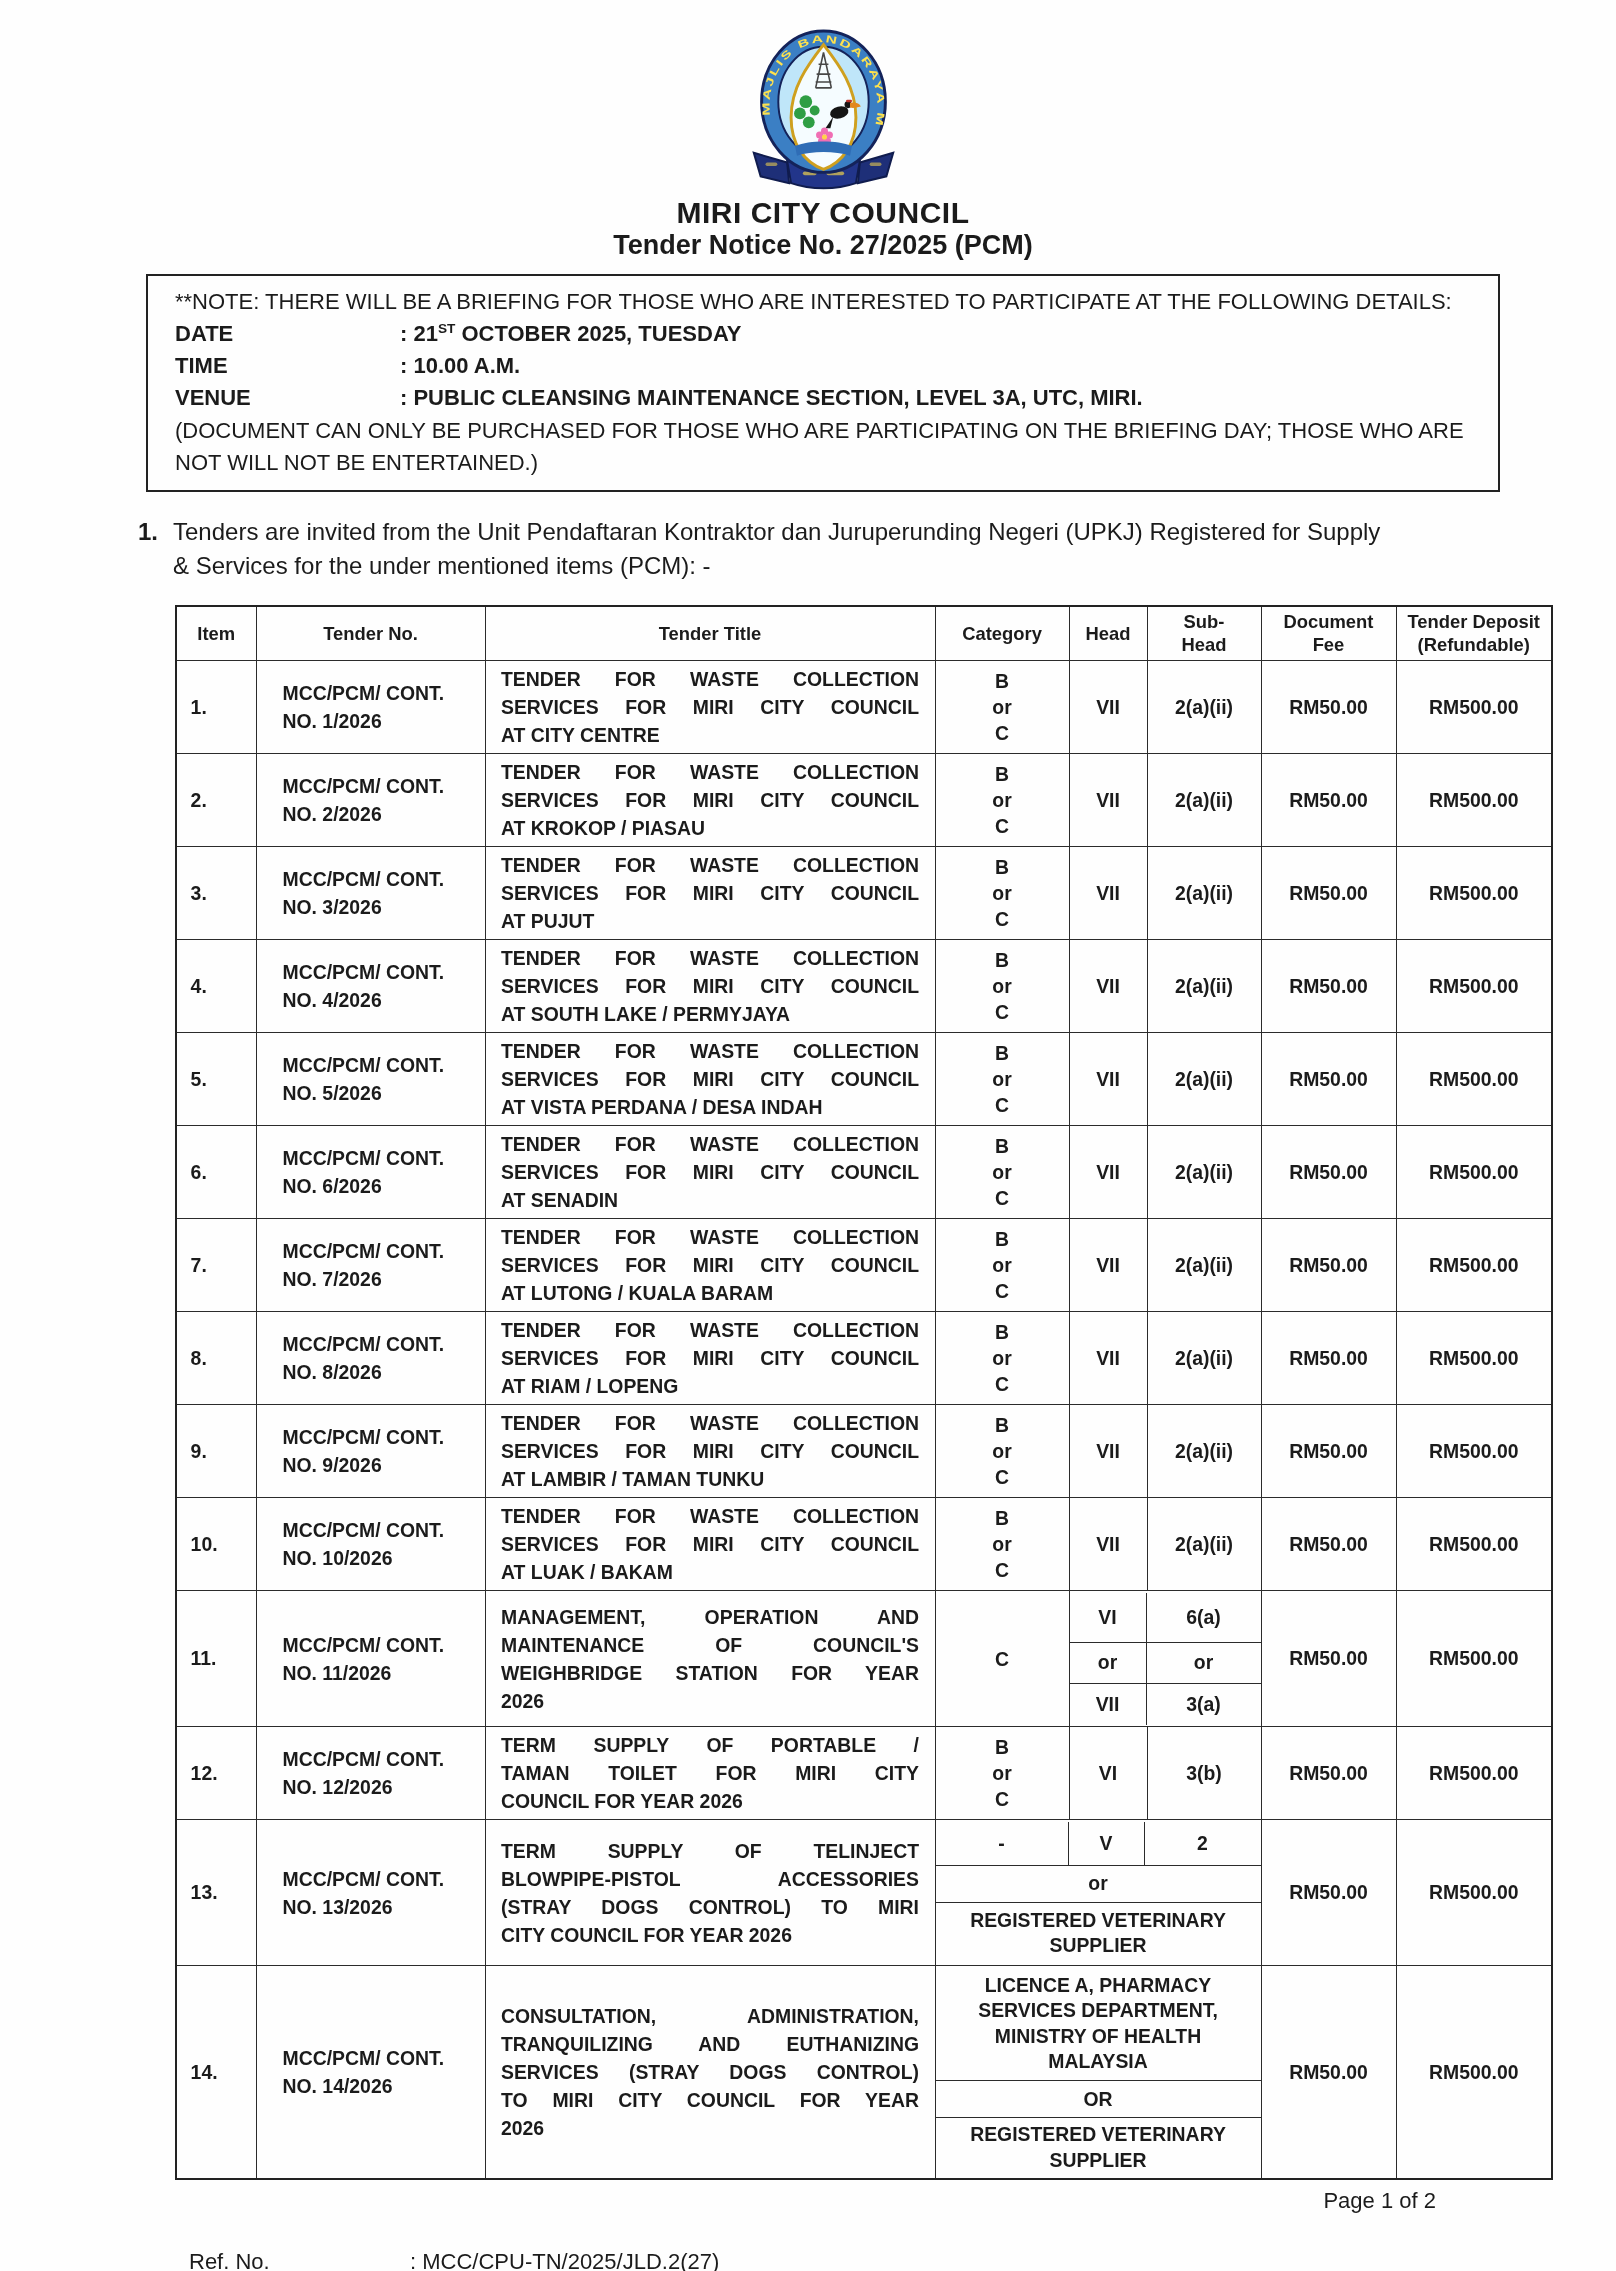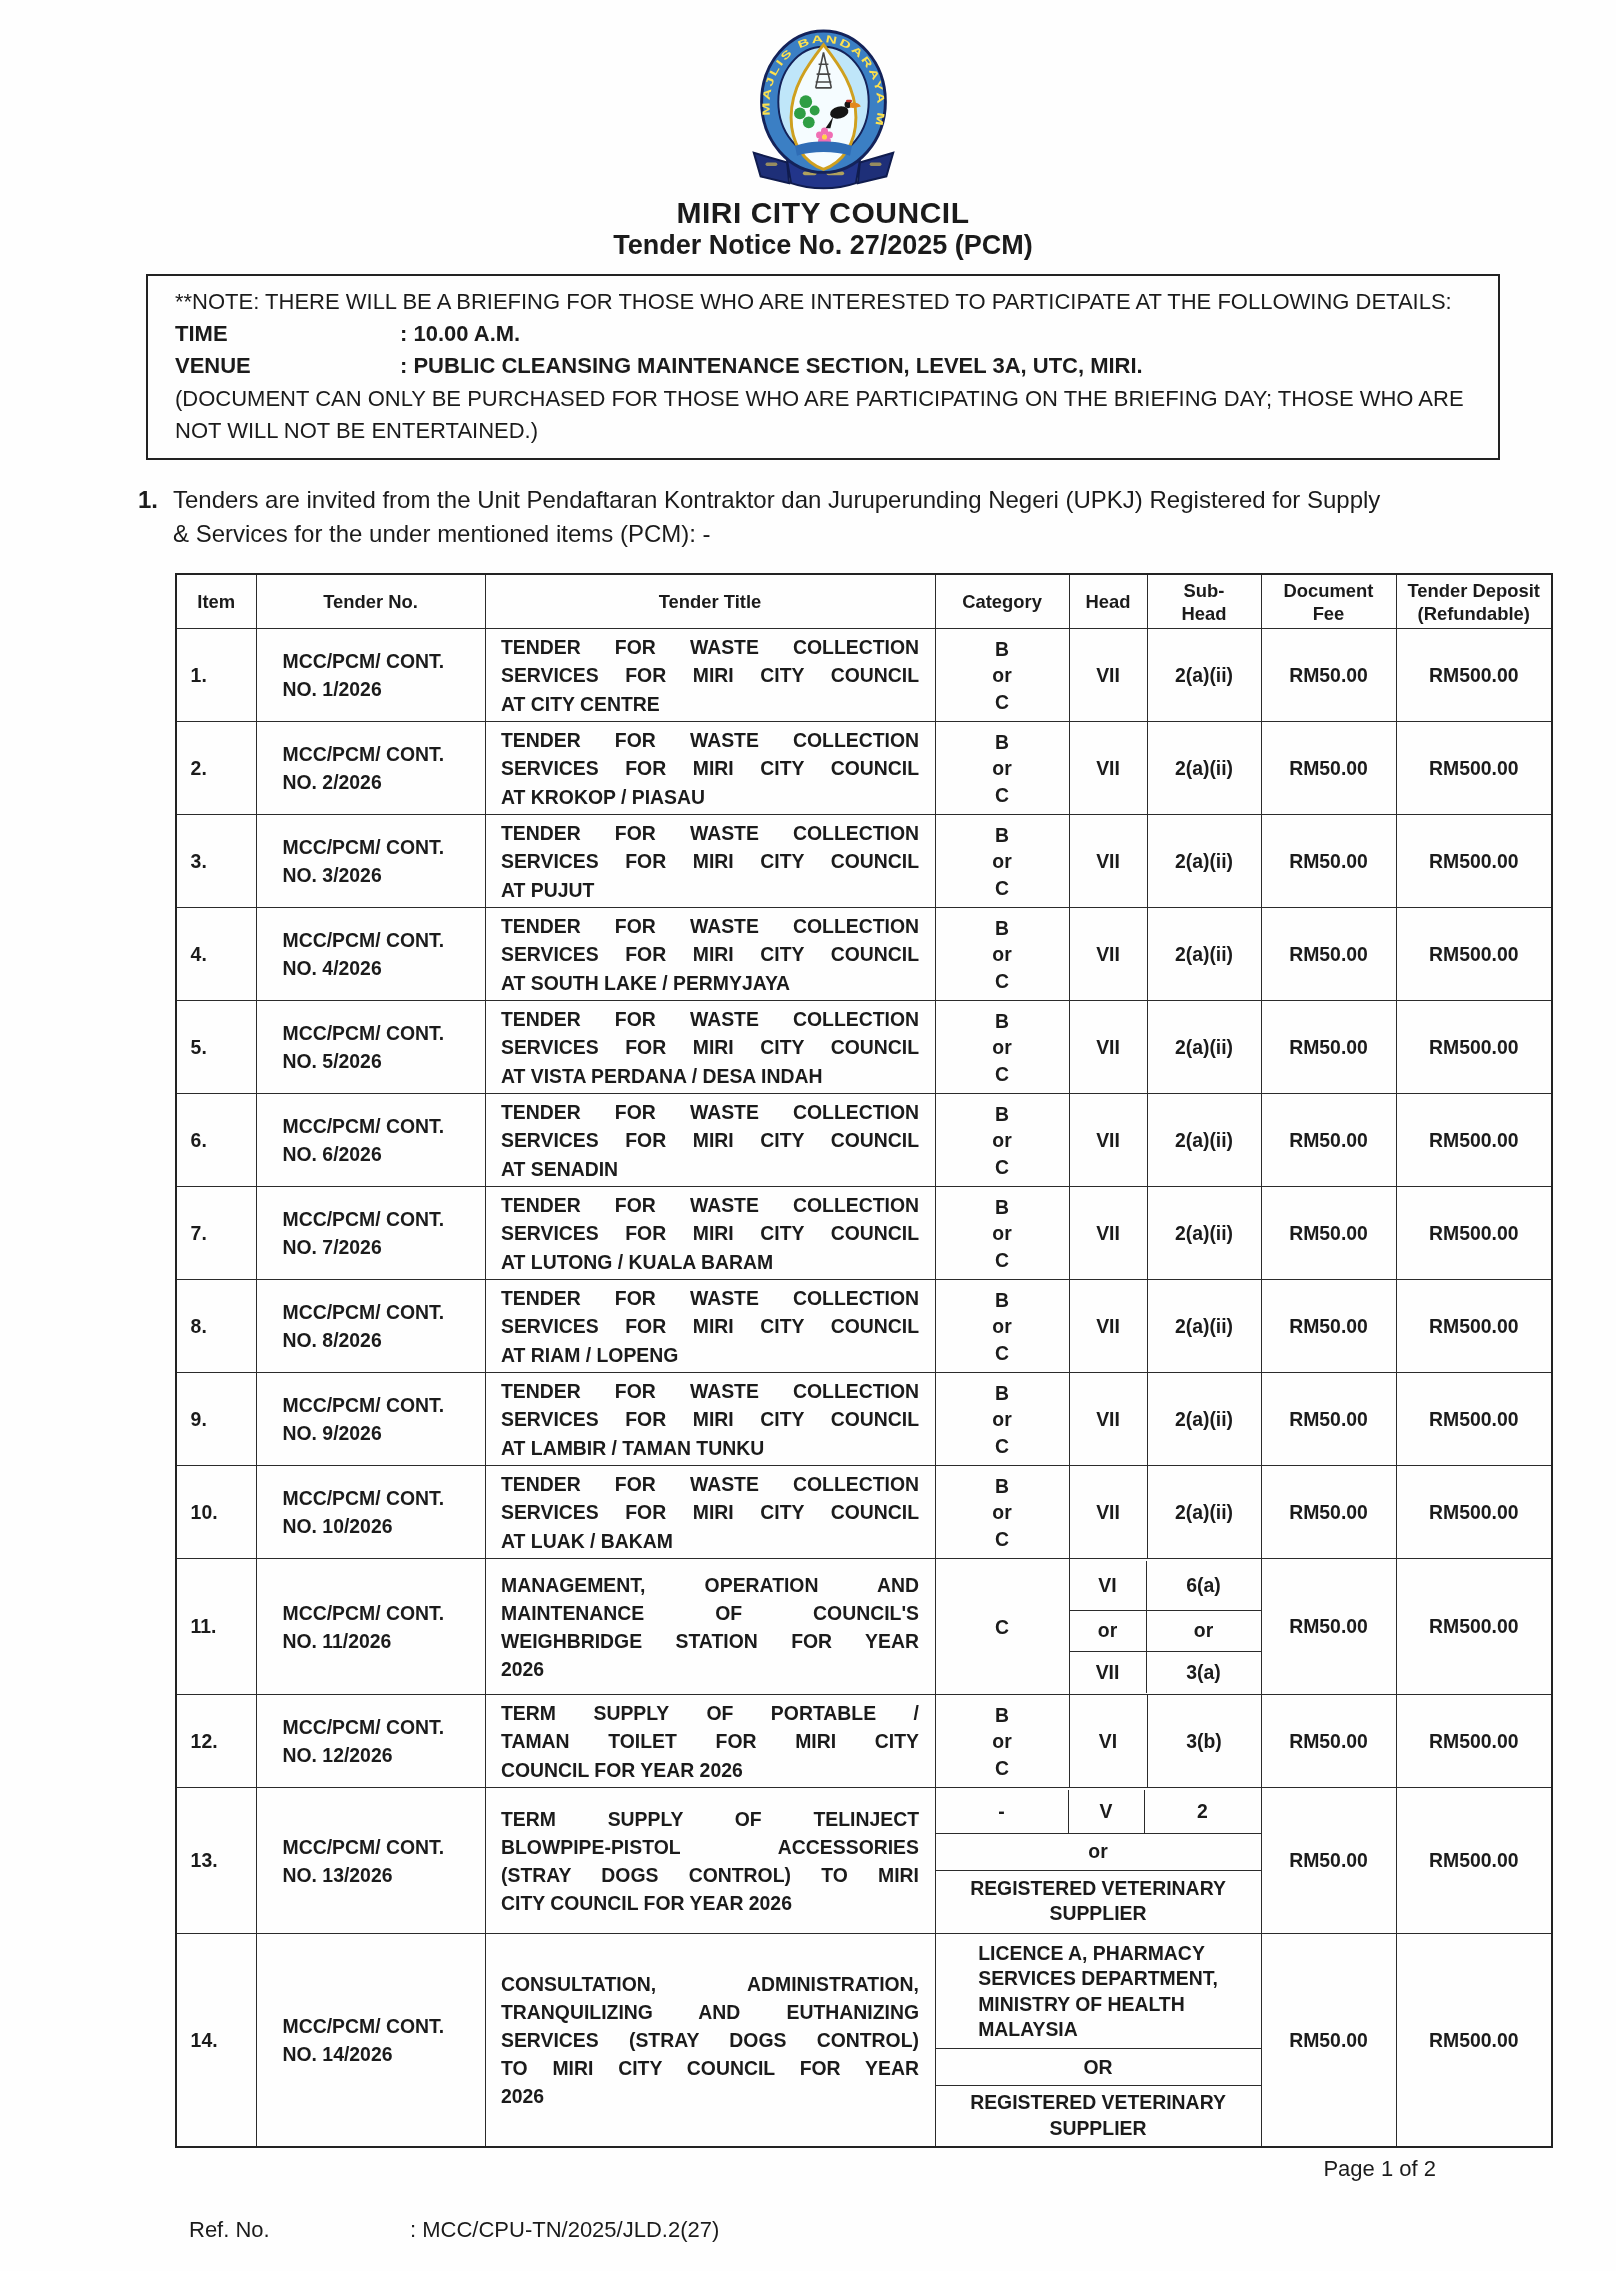--- a/index.html
+++ b/index.html
@@ -62,21 +62,21 @@
   
   .m3 { height:142px; display:grid; grid-template-rows:43px 37px 1fr; }
   .m3-top { display:grid; grid-template-columns:132px 76px 1fr; }
   .m3c { display:flex; align-items:center; justify-content:center; }
   .m3-bl { border-left:1.9px solid #2b2b2b; }
   .m3-bt { border-top:1.9px solid #2b2b2b; }
   .m3-or { display:flex; align-items:center; justify-content:center; }
   .m3-sup { display:flex; align-items:center; justify-content:center; text-align:center; white-space:pre-line; line-height:1.3; }
   
   .m4 { height:210px; display:grid; grid-template-rows:113px 37px 1fr; }
-  .m4-auth { display:flex; align-items:center; justify-content:center; text-align:left; white-space:pre-line; line-height:1.3; }
+  .m4-auth { display:flex; align-items:center; justify-content:center; text-align:center; white-space:pre-line; line-height:1.3; }
 
   
   .footer { margin:7.8px 0 0 189px; width:1310px; font-size:22px; position:relative; }
   .page-line { text-align:right; padding-right:63px; font-size:22px; }
   .foot-rows { margin-top:31px; }
   .foot-row { display:grid; grid-template-columns:221px 1fr; line-height:1.5; }
 </style>
 </head>
 <body>
 
@@ -134,20 +134,24 @@
 
       <path d="M56 121 C 72 115, 98 115, 114 121 L 112 131 C 97 126, 73 126, 58 131 Z" fill="#2f6db6"></path>
     </svg>
     <div class="org-title">MIRI CITY COUNCIL</div>
     <div class="notice-title">Tender Notice No. 27/2025 (PCM)</div>
   </div>
 
   <div class="note-box">
     <div class="note-first">
       <span class="b">**NOTE:</span><span> THERE WILL BE A </span><span class="b">BRIEFING</span><span> FOR THOSE WHO ARE INTERESTED TO PARTICIPATE AT THE FOLLOWING DETAILS:</span>
+    </div>
+    <div class="note-row">
+      <span>DATE</span>
+      <span><span>: 21</span><sup>ST</sup><span> OCTOBER 2025, TUESDAY</span></span>
     </div>
     <div class="note-row">
       <span>TIME</span>
       <span><span>: 10.00 A.M.</span></span>
     </div>
     <div class="note-row">
       <span>VENUE</span>
       <span><span>: PUBLIC CLEANSING MAINTENANCE SECTION, LEVEL 3A, UTC, MIRI.</span></span>
     </div>
     <div class="note-disclaimer">(DOCUMENT CAN ONLY BE PURCHASED FOR THOSE WHO ARE PARTICIPATING ON THE BRIEFING DAY; THOSE WHO ARE NOT WILL NOT BE ENTERTAINED.)</div>

